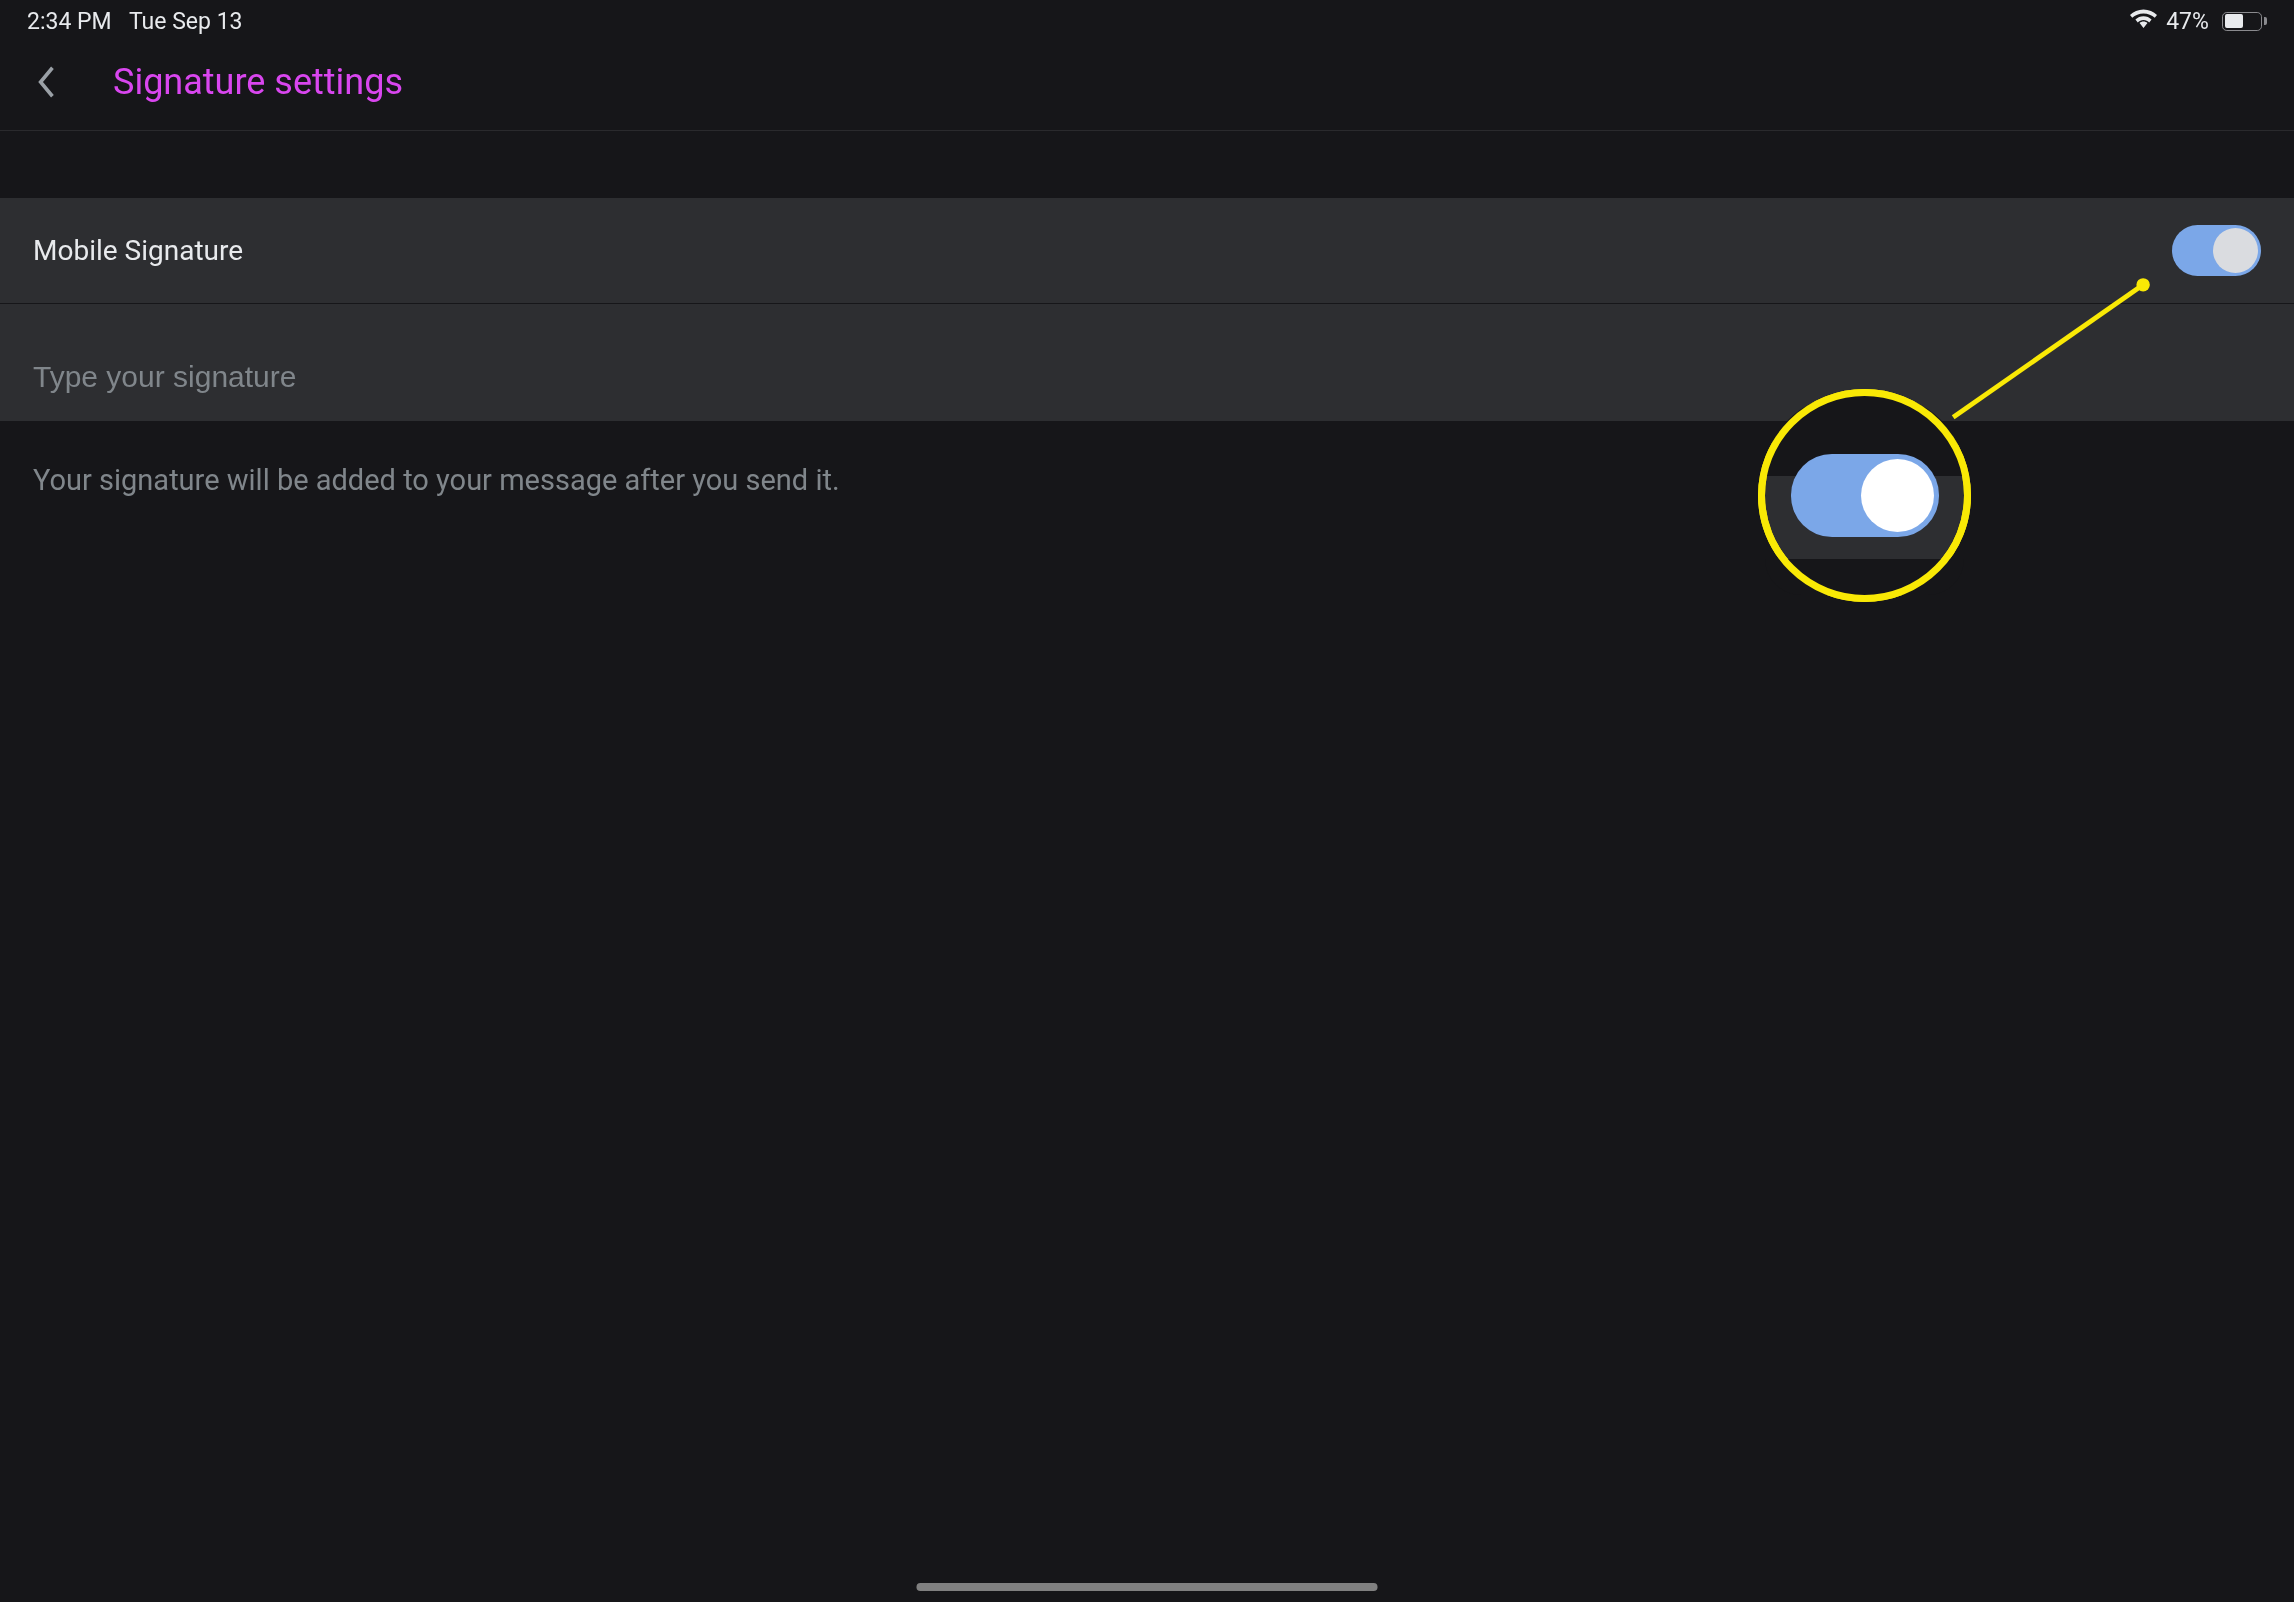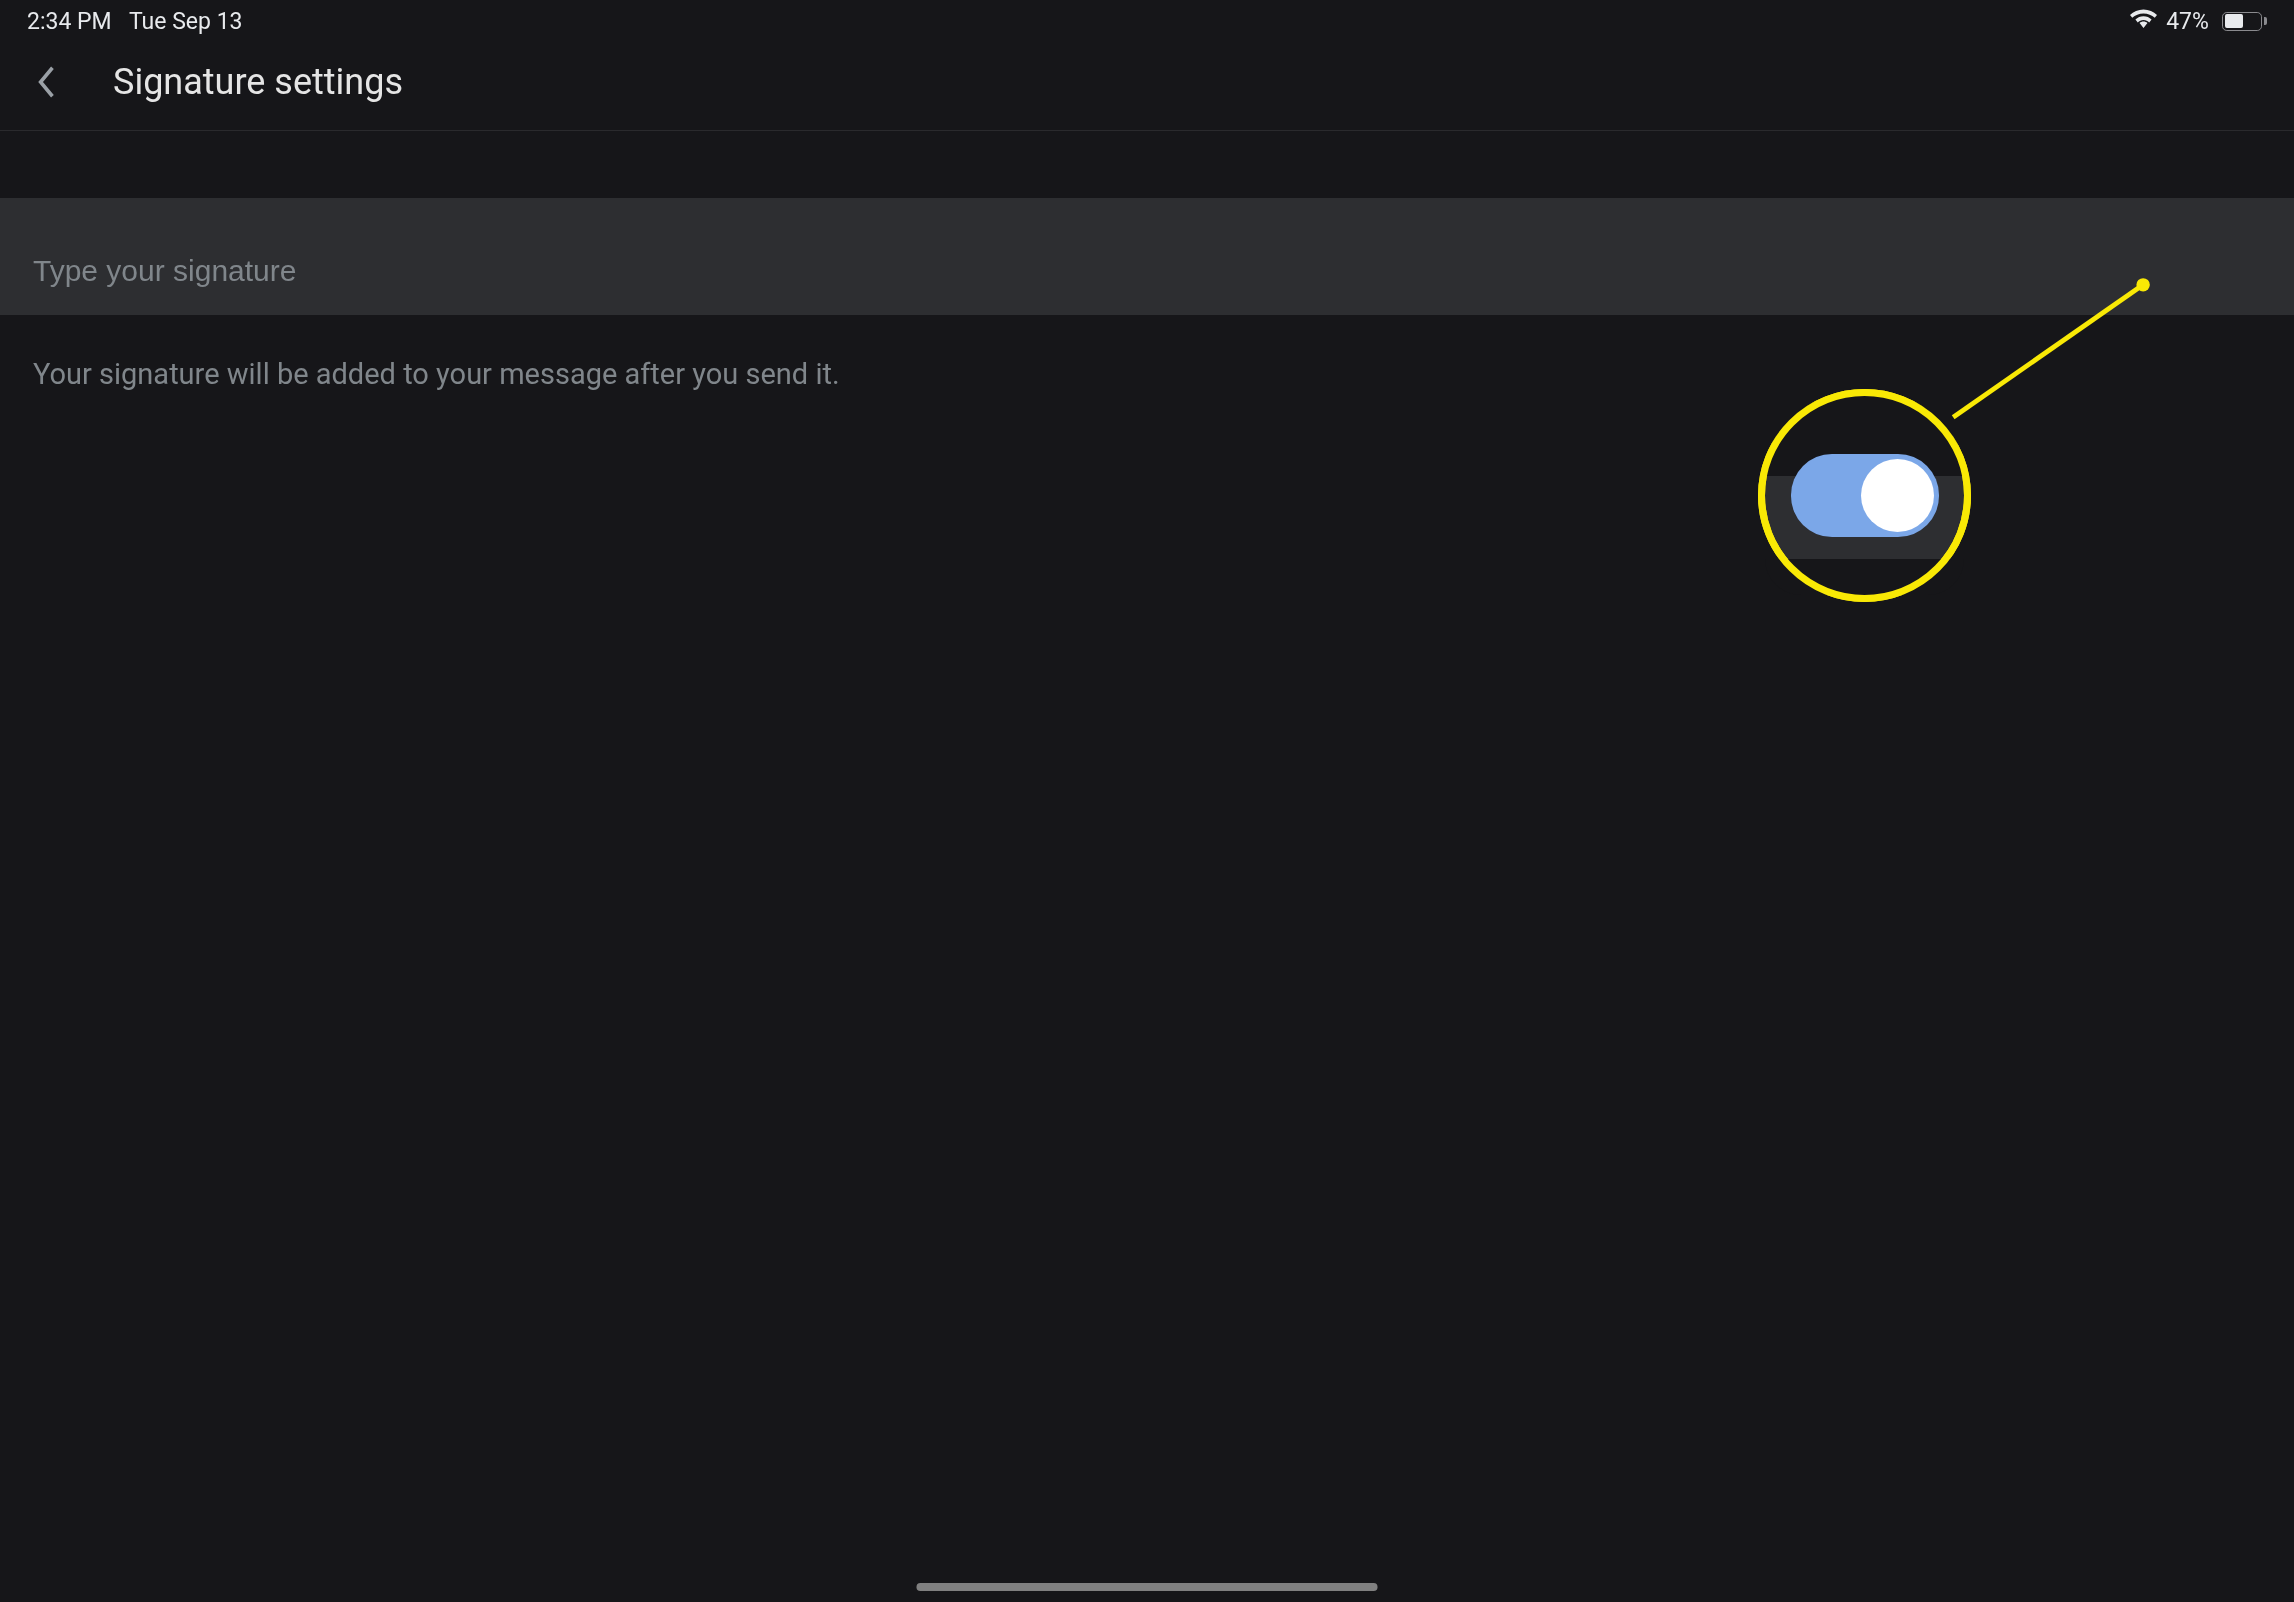--- a/index.html
+++ b/index.html
@@ -86,21 +86,21 @@
     .back-button svg {
       width: 25px;
       height: 38px;
       stroke: #9aa0a6;
       stroke-width: 3;
       fill: none;
     }
     .page-title {
       font-size: 36px;
       font-weight: 400;
-      color: #e5e5e5;
+      color: #d946ef;
     }
     .settings-section {
       margin-top: 67px;
     }
     .setting-row {
       display: flex;
       justify-content: space-between;
       align-items: center;
       padding: 27px 33px;
       background-color: #2d2e31;
@@ -255,20 +255,26 @@
 <div class="nav-bar">
   <div class="back-button">
     <svg viewBox="0 0 20 32">
       <polyline points="15,4 5,16 15,28"></polyline>
     </svg>
   </div>
   <div class="page-title">Signature settings</div>
 </div>
 
 <div class="settings-section">
+  <div class="setting-row">
+    <div class="setting-label">Mobile Signature</div>
+    <div class="toggle">
+      <div class="toggle-thumb"></div>
+    </div>
+  </div>
   <div class="input-row">
     <input type="text" class="signature-input" placeholder="Type your signature" style="">
   </div>
 </div>
 
 <div class="description">Your signature will be added to your message after you send it.</div>
 
 <div class="annotation-line">
   <svg viewBox="0 0 270 160">
     <line x1="20" y1="148" x2="215" y2="12" stroke="#f9e905" stroke-width="5"></line>

